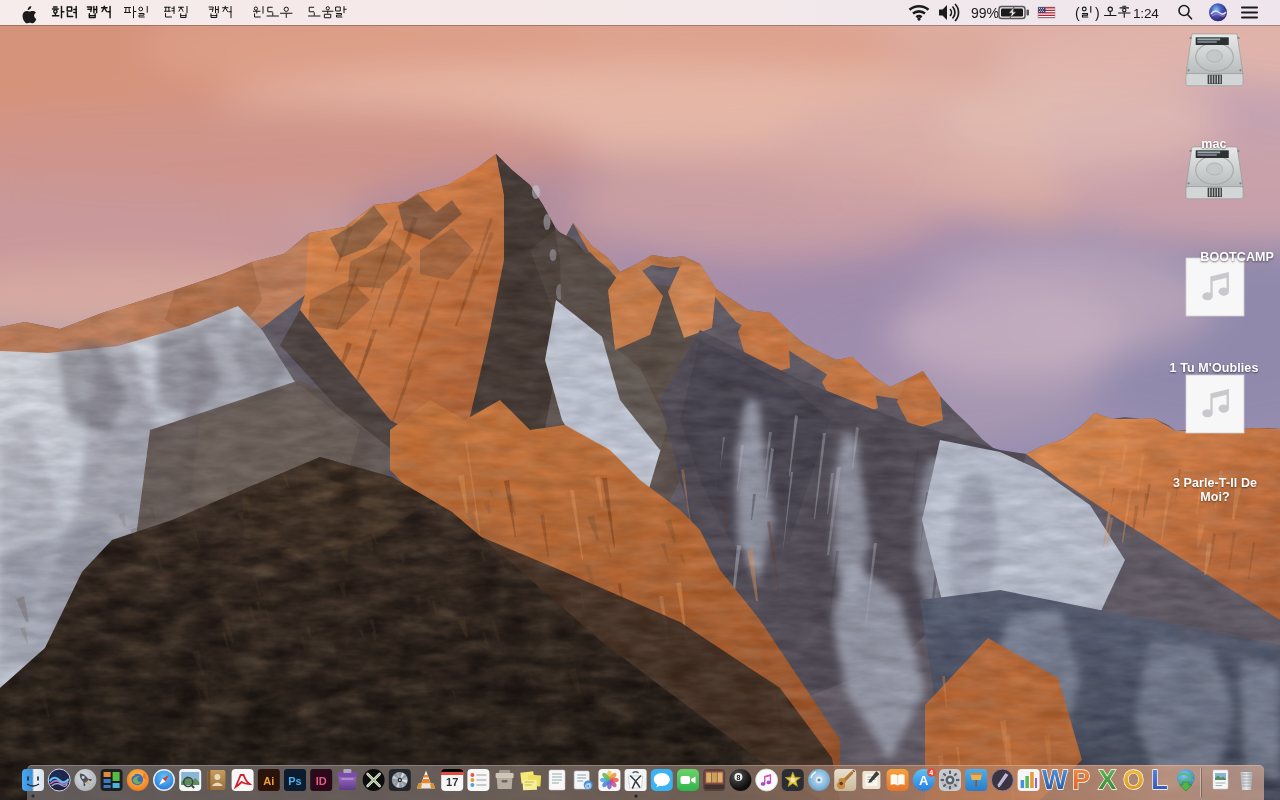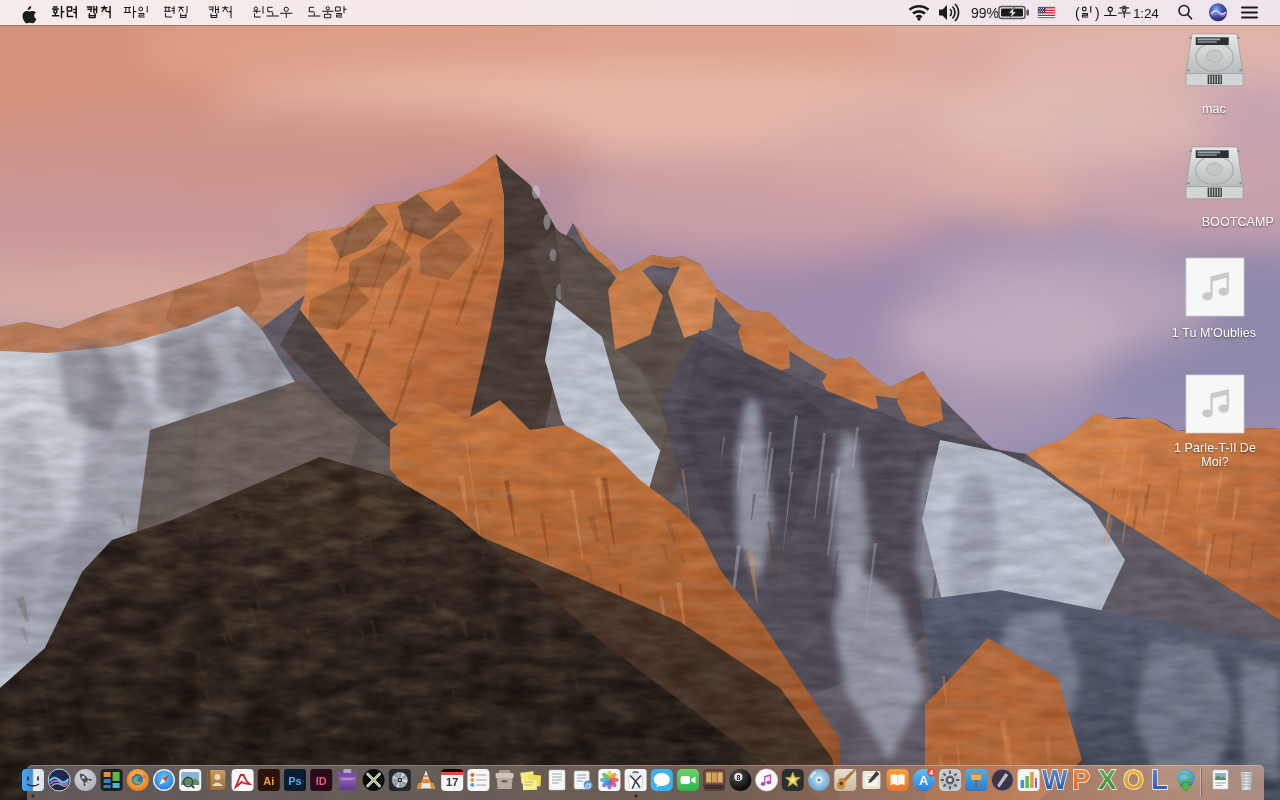--- a/index.html
+++ b/index.html
@@ -1,19 +1,19 @@
 <!DOCTYPE html>
 <html><head>
 <meta charset="utf-8">
 <style>
 html,body{margin:0;padding:0;width:1280px;height:800px;overflow:hidden;font-family:"Liberation Sans",sans-serif;}
 #screen{position:relative;width:1280px;height:800px;overflow:hidden;background:#0f766e;}
 #wall{position:absolute;left:0;top:0;width:1280px;height:800px;}
 #menubar{position:absolute;left:0;top:0;width:1280px;height:25px;background:linear-gradient(90deg,#f6eceb 0%,#f4e9e8 40%,#f1e8ec 70%,#eee6ec 100%);box-shadow:0 1px 0 rgba(110,80,80,.5);z-index:30;}
-.icnlabel{position:absolute;color:#fff;font-weight:normal;font-size:12.5px;text-align:center;text-shadow:0 1px 2px rgba(0,0,0,.55);letter-spacing:.1px;line-height:14px;z-index:20;}
+.icnlabel{position:absolute;color:#fff;font-weight:bold;font-size:12.5px;text-align:center;text-shadow:0 1px 2px rgba(0,0,0,.55);letter-spacing:.1px;line-height:14px;z-index:20;margin-top:35px;}
 #dock{position:absolute;left:27px;top:765px;width:1237px;height:35px;border-radius:5px 5px 0 0;background:linear-gradient(90deg,rgba(106,99,98,.88) 0%,rgba(112,102,98,.86) 30%,rgba(126,107,96,.84) 55%,rgba(188,128,94,.78) 78%,rgba(206,156,128,.78) 92%,rgba(196,158,142,.8) 100%);box-shadow:inset 0 1px 0 rgba(255,255,255,.22);z-index:40;}
 </style>
 </head>
 <body>
 <div id="screen">
 <svg id="wall" viewBox="0 0 1280 800" preserveAspectRatio="none">
       <defs>
 <linearGradient id="sky" x1="0" y1="0" x2="0" y2="1">
 <stop offset="0" stop-color="#e2b0a2"></stop>
           <stop offset=".13" stop-color="#d5a298"></stop>
@@ -597,21 +597,21 @@
       <g transform="translate(1186,375)">
         <rect width="58" height="58" fill="#f7f7f7" stroke="#d0d0d2" stroke-width=".8"></rect>
 <g transform="translate(16.240000000000002,13.92) scale(0.58)" fill="#c9c9cd">
 <path d="M14,8 L46,0 L46,34 a9,7 0 1,1 -4,-5.8 L42,10 L18,16 L18,42 a9,7 0 1,1 -4,-5.8 Z"></path>
 </g>
       </g>
     </svg>
 <div class="icnlabel" style="left:1154px;top:102px;width:120px;">mac</div>
 <div class="icnlabel" style="left:1154px;top:215px;width:120px;text-align:right;">BOOTCAMP</div>
 <div class="icnlabel" style="left:1144px;top:326px;width:140px;">1 Tu M'Oublies</div>
-<div class="icnlabel" style="left:1159px;top:441px;width:112px;">1 Parle-T-Il De Moi?</div>
+<div class="icnlabel" style="left:1159px;top:441px;width:112px;">3 Parle-T-Il De Moi?</div>
 <div id="dock"></div>
 <svg width="1280" height="800" style="position:absolute;left:0;top:0;z-index:41">
       <g transform="translate(21.0,768)">
         <defs>
           <linearGradient id="fnd" x1="0" y1="0" x2="1" y2="0">
             <stop offset="0" stop-color="#4aa8ee"></stop>
             <stop offset=".5" stop-color="#3a8fd8"></stop>
             <stop offset=".5" stop-color="#eef3f8"></stop>
             <stop offset="1" stop-color="#d8e2ec"></stop>
           </linearGradient>

